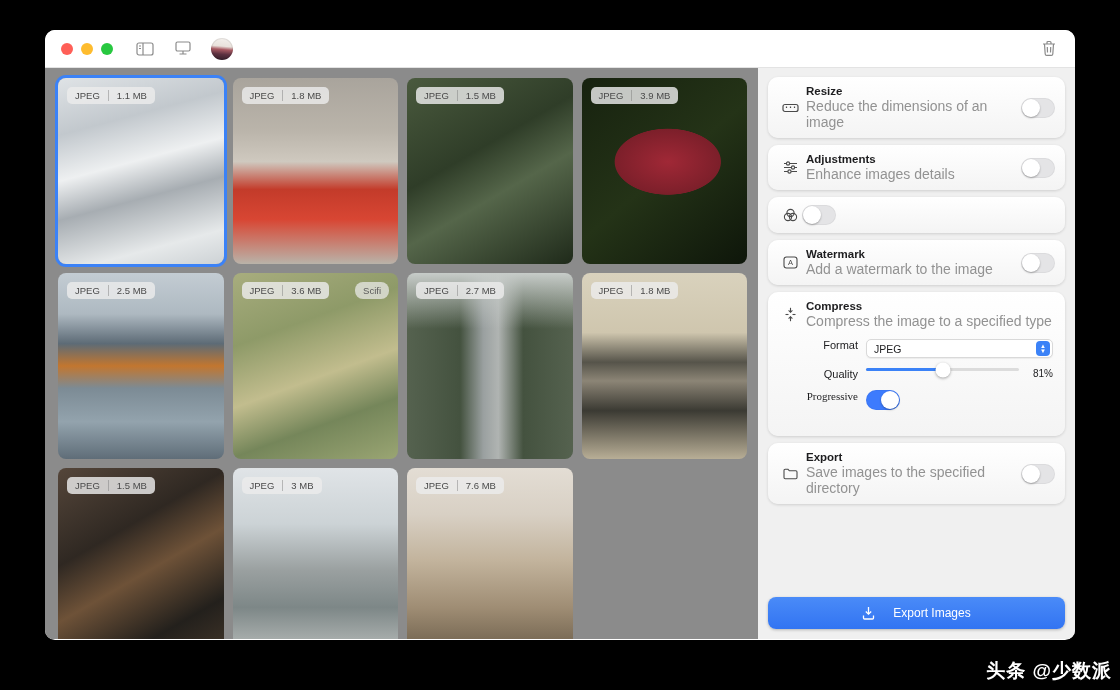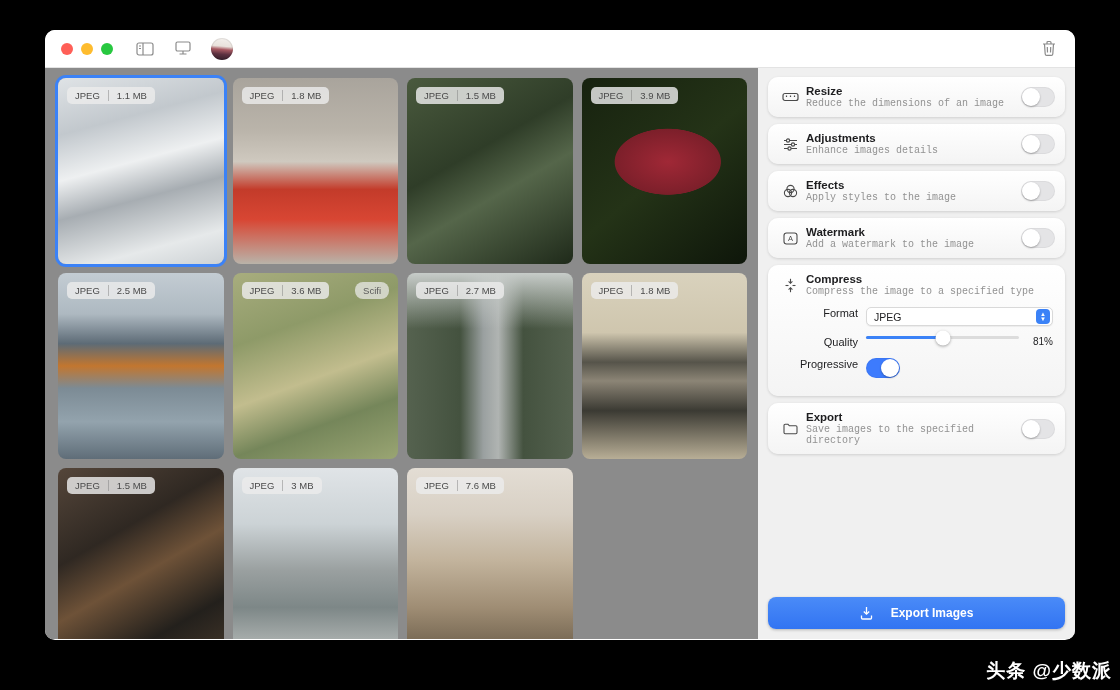--- a/index.html
+++ b/index.html
@@ -50,21 +50,21 @@
 
   
   .panel { width:317px; background:#f0f0f0; padding:9px 10px 10px 10px; display:flex; flex-direction:column; }
   .card { background:linear-gradient(180deg,#ffffff 0%,#f4f4f4 100%);
     border-radius:10px; box-shadow:0 1px 3px rgba(0,0,0,.14);
     padding:8px 10px; margin-bottom:7px; }
   .card-row { display:flex; align-items:center; }
   .cicon { width:24px; color:#4a4a4a; display:flex; justify-content:center; flex-shrink:0; }
   .ctext { flex:1; margin-left:4px; }
   .ctitle { font-size:11.5px; font-weight:bold; color:#1d1d1f; }
-  .csub { font-size:10px; color:#929292; margin-top:1px;font-family:Liberation Mono, monospace; }
+  .csub { font-size:14px; color:#929292; margin-top:1px; }
 
   .toggle { width:34px; height:20px; border-radius:10px; background:#e4e4e6; position:relative;
     flex-shrink:0; cursor:pointer; box-shadow:inset 0 0 0 1px rgba(0,0,0,.04); }
   .toggle .knob { position:absolute; top:1px; left:1px; width:18px; height:18px; border-radius:50%;
     background:#fff; box-shadow:0 1px 2px rgba(0,0,0,.3); }
   .toggle.on { background:#3d7bfd; }
   .toggle.on .knob { left:auto; right:1px; }
 
   .compress-body { margin:10px 2px 4px 2px; }
   .ctrl-row { display:flex; margin-bottom:10px; }
@@ -77,21 +77,21 @@
     justify-content:center; font-size:6px; line-height:5px; }
   .slider { flex:1; height:3px; border-radius:2px; background:#dcdcdc; position:relative; cursor:pointer; }
   .slider .fill { position:absolute; left:0; top:0; bottom:0; width:50%; background:#3b82f7; border-radius:2px; }
   .slider .knob { position:absolute; left:50%; top:50%; transform:translate(-50%,-50%);
     width:15px; height:15px; border-radius:50%; background:#fff; box-shadow:0 1px 3px rgba(0,0,0,.35); }
   .slider-val { width:34px; text-align:right; font-size:10px; color:#1d1d1f; }
 
   .export-wrap { margin-top:auto; }
   .export-btn { width:100%; height:32px; border:none; border-radius:8px;
     background:linear-gradient(180deg,#4a8bf8 0%,#3274f2 100%);
-    color:#fff; font-size:12px; font-weight:bold; font-family:"Liberation Sans",sans-serif;
+    color:#fff; font-size:12px; font-weight:normal; font-family:"Liberation Sans",sans-serif;
     display:flex; align-items:center; justify-content:center; gap:18px; cursor:pointer;
     box-shadow:0 1px 3px rgba(0,0,0,.25); }
 
   .brandmark { position:absolute; right:8px; bottom:6px; color:#fff; font-size:19px;
     font-weight:bold; letter-spacing:1px; font-family:sans-serif; }
 
   svg { display:block; }
 </style>
 </head>
 <body>
@@ -253,24 +253,20 @@
 
       <div class="card">
         <div class="card-row">
           <span class="cicon">
             <svg width="15" height="14" viewBox="0 0 15 14" fill="none" stroke="currentColor" stroke-width="1.1">
               <circle cx="7.5" cy="5" r="3.6"></circle>
                 <circle cx="5" cy="9" r="3.6"></circle>
                 <circle cx="10" cy="9" r="3.6"></circle>
             </svg>
           </span>
-          <div class="ctext">
-            <div class="ctitle">Effects</div>
-            <div class="csub">Apply styles to the image</div>
-          </div>
           <span class="toggle">
               <span class="knob"></span>
             </span>
         </div>
       </div>
 
       <div class="card">
         <div class="card-row">
           <span class="cicon">
             <svg width="15" height="13" viewBox="0 0 15 13" fill="none" stroke="currentColor" stroke-width="1.1">
@@ -317,21 +313,21 @@
             </span>
           </div>
           <div class="ctrl-row">
             <span class="ctrl-label">Quality</span>
             <span class="slider">
               <span class="fill"></span>
                 <span class="knob"></span>
             </span>
             <span class="slider-val">81%</span>
           </div>
-          <div class="ctrl-row" style="margin-bottom:10px;">
+          <div class="ctrl-row" style="margin-bottom:18px;font-family:Liberation Serif, serif;">
             <span class="ctrl-label">Progressive</span>
             <span class="toggle on">
                 <span class="knob"></span>
               </span>
           </div>
         </div>
       </div>
 
 
 

